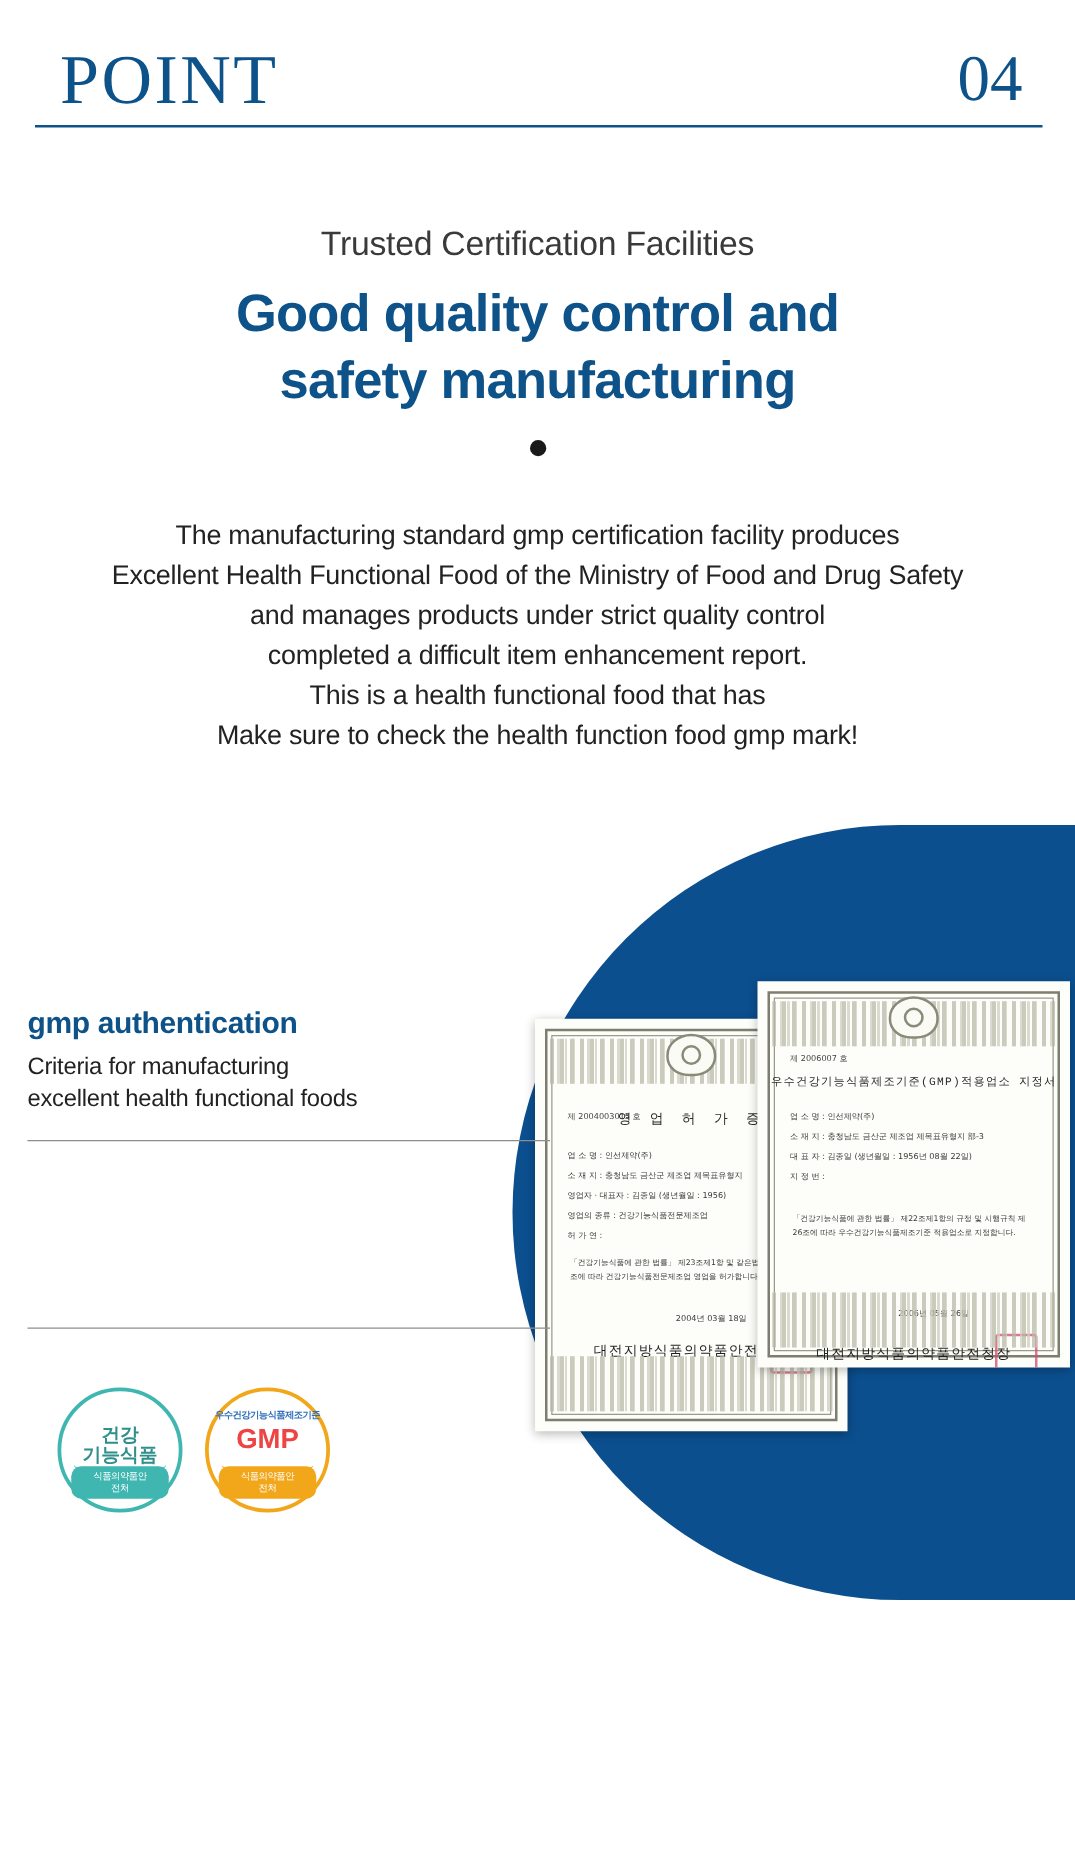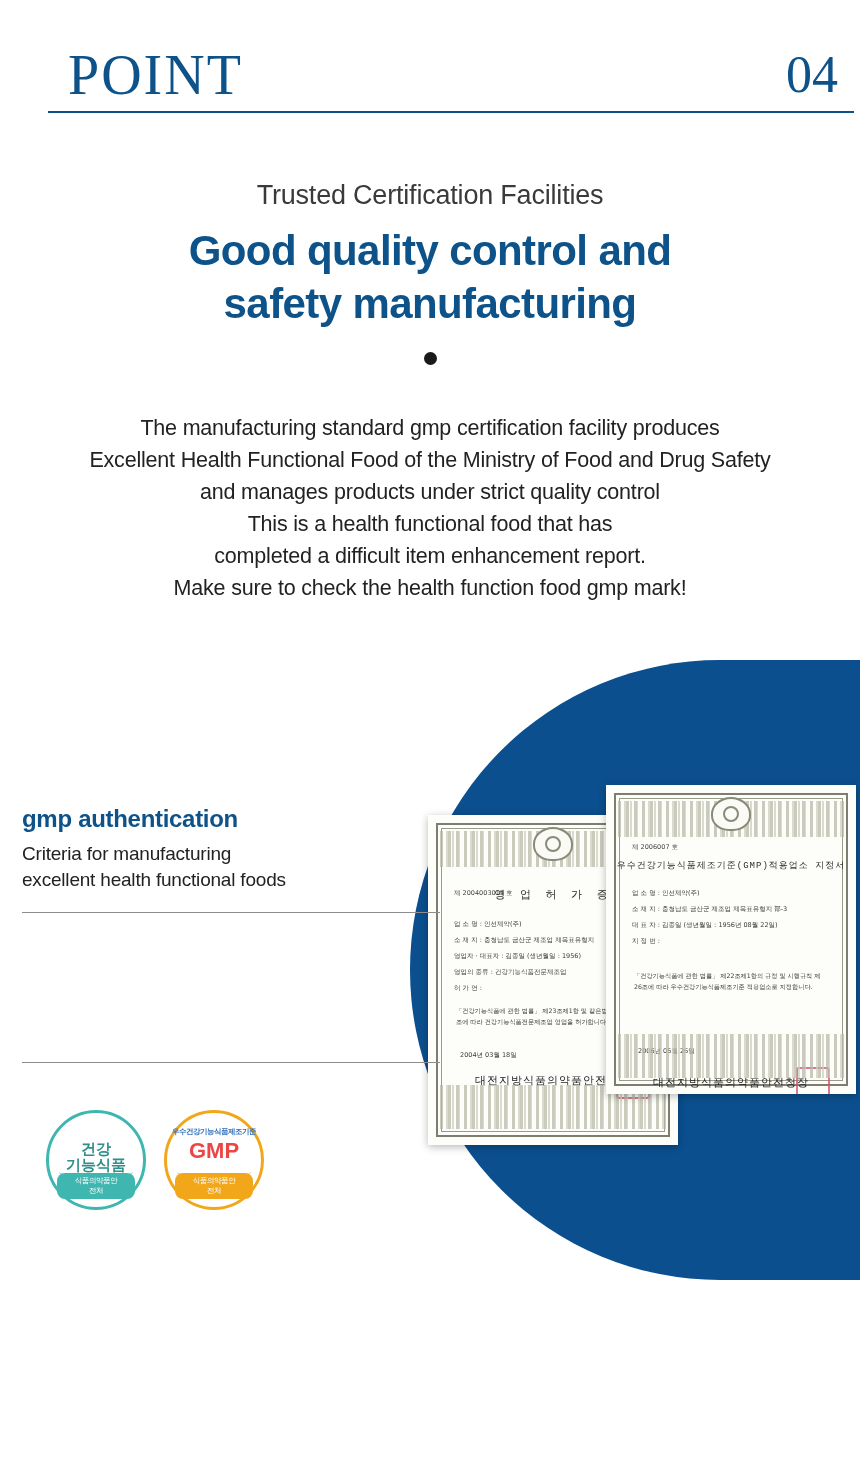--- a/index.html
+++ b/index.html
@@ -13,25 +13,24 @@
     font-family: "Liberation Sans", sans-serif;
     color: #1a1a1a;
     overflow: hidden;
     position: relative;
   }
 
   
   .header {
     position: absolute;
     left: 0;
-    top: 11px;
+    top: 0;
     width: 860px;
     height: 104px;
     box-sizing: border-box;
-    padding-left: 20px;
   }
   .header-inner {
     position: relative;
     width: 860px;
     height: 100px;
   }
   .point-word {
     position: absolute;
     left: 48px;
     top: 36px;
@@ -225,21 +224,21 @@
     left: 28px;
     right: 28px;
     font-size: 6.2px;
     line-height: 11px;
     color: #3a3a3a;
     font-family: "DejaVu Sans", sans-serif;
   }
   .cert-date {
     position: absolute;
     left: 0; right: 0;
-    text-align: left;
+    text-align: center;
     font-size: 6.5px;
     color: #3a3a3a;
     font-family: "DejaVu Sans", sans-serif;
     margin-left: 32px;
   }
   .cert-issuer {
     position: absolute;
     left: 0; right: 0;
     text-align: center;
     font-size: 11px;
@@ -370,22 +369,22 @@
     <div>Good quality control and</div>
     <div>safety manufacturing</div>
   </div>
   <div class="dot-divider"></div>
 </div>
 
 <div class="body-copy">
   <div>The manufacturing standard gmp certification facility produces</div>
   <div>Excellent Health Functional Food of the Ministry of Food and Drug Safety</div>
   <div>and manages products under strict quality control</div>
+  <div>completed a difficult item enhancement report.</div>
   <div>This is a health functional food that has</div>
-  <div>completed a difficult item enhancement report.</div>
   <div>Make sure to check the health function food gmp mark!</div>
 </div>
 
 <div class="visual">
 
   <div class="blue-shape"></div>
 
   <div class="cert cert-a">
     <div class="cert-frame"></div>
     <div class="cert-ornament-top"></div>

